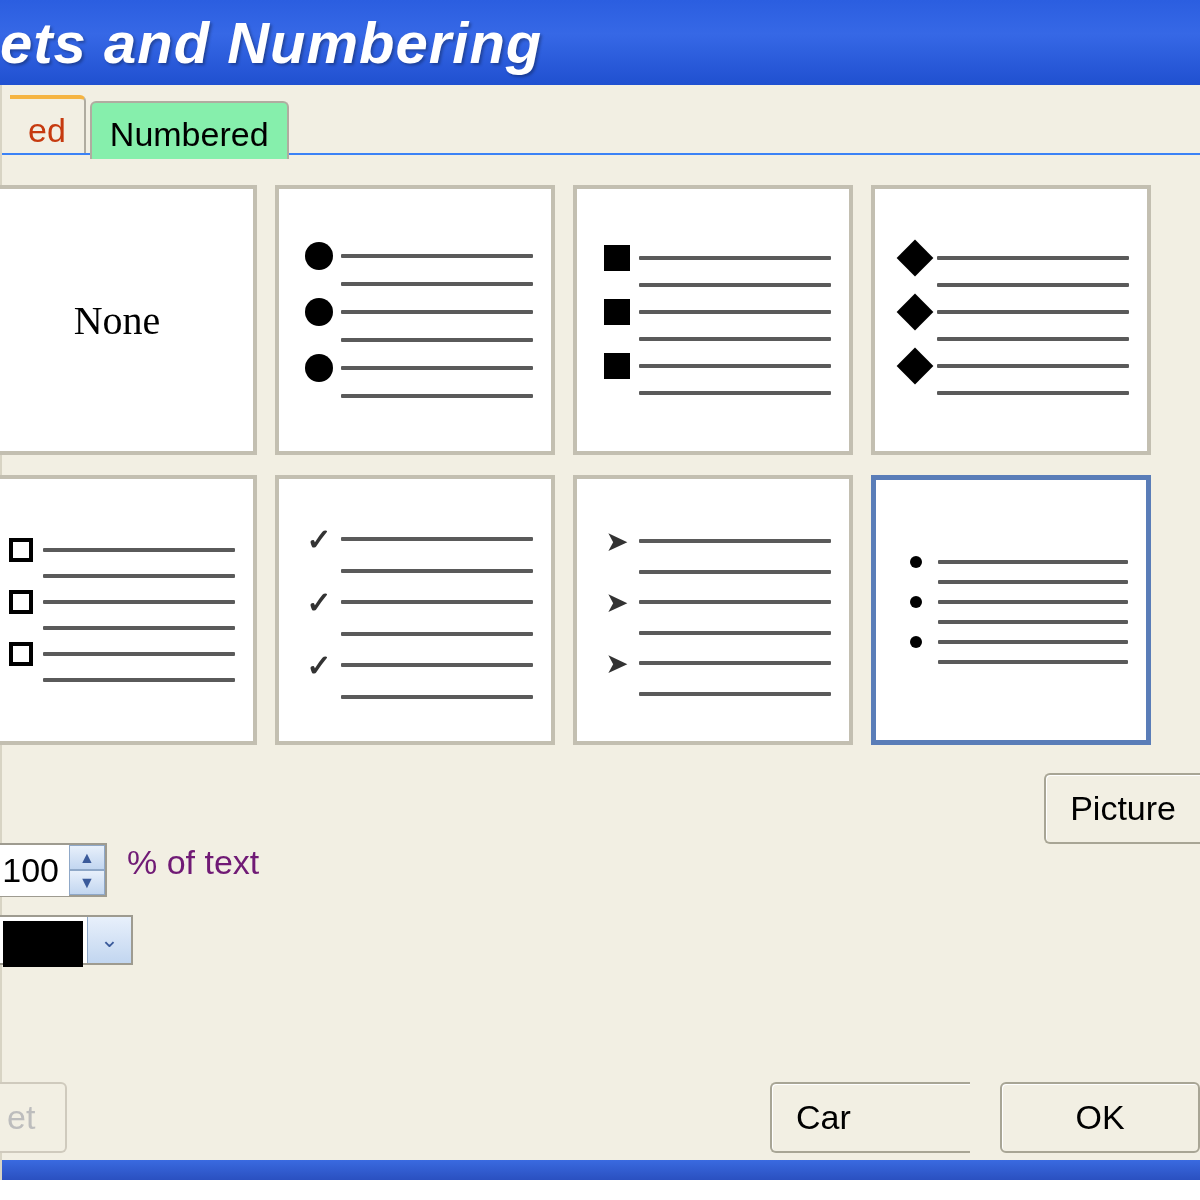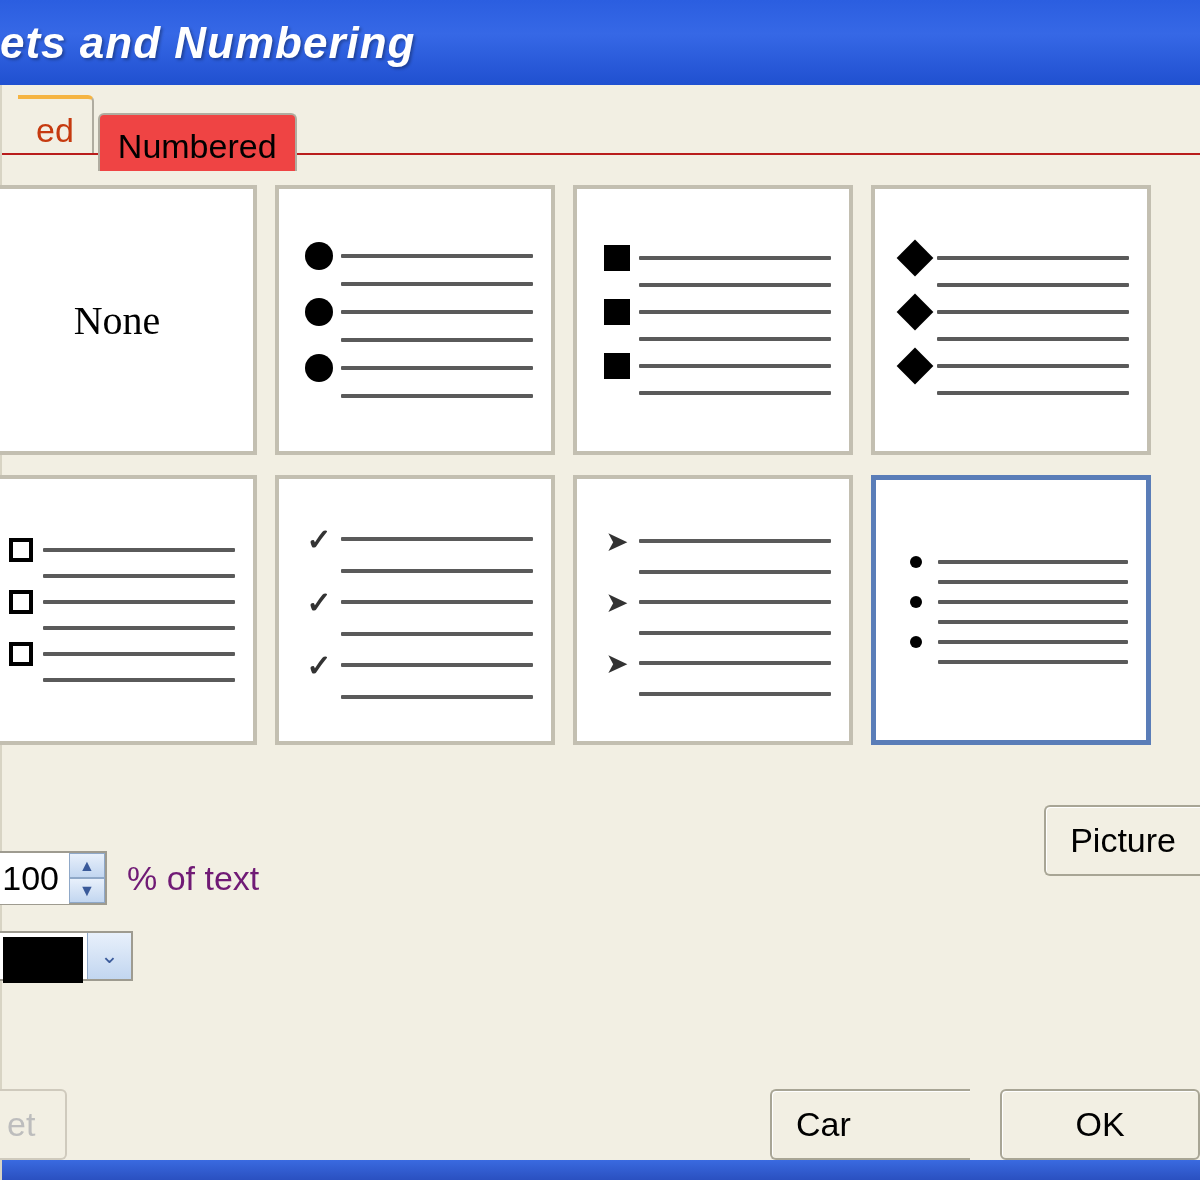--- a/index.html
+++ b/index.html
@@ -10,51 +10,51 @@
     height: 1200px;
     overflow: hidden;
   }
   .titlebar {
     background: linear-gradient(to bottom, #2b5ee0, #3668e6 40%, #2050d0);
     height: 85px;
     display: flex;
     align-items: center;
     padding-left: 0;
     color: #fff;
-    font-size: 44px;
+    font-size: 58px;
     font-weight: bold;
     font-style: italic;
     text-shadow: 2px 2px 3px rgba(0,0,0,0.3);
     font-family: "Trebuchet MS", Arial, sans-serif;
     letter-spacing: 1px;
   }
   .dialog-body {
     background: #f2efe3;
     border-left: 2px solid #d8d4c4;
     height: 1095px;
     position: relative;
     padding-top: 10px;
   }
   .tabs {
     display: flex;
-    padding-left: 16px;
+    padding-left: 8px;
     height: 60px;
-    border-bottom: 2px solid #b91c1c;
+    border-bottom: 2px solid #3b82f6;
   }
   .tab {
     padding: 12px 18px;
     font-size: 34px;
-    background: #ef4444;
+    background: #86efac;
     border: 2px solid #b0aca0;
     border-bottom: none;
     border-top-left-radius: 6px;
     border-top-right-radius: 6px;
     margin-right: 4px;
     position: relative;
-    top: 18px;
+    top: 6px;
     cursor: pointer;
   }
   .tab.active {
     background: #f2efe3;
     border-top: 4px solid #f5b442;
     color: #c63a0f;
     z-index: 2;
     top: 0;
   }
   .tab-partial {
@@ -120,22 +120,21 @@
 
   .controls {
     position: absolute;
     left: 0;
     top: 720px;
     width: 100%;
     padding: 20px 0 0 0;
   }
   .ctrl-row {
     display:flex;
-    align-items:center;
-    margin: 26px 0;
+    margin: 18px 0;
     font-size: 34px;
   }
   .spinner {
     display:flex;
     align-items:center;
     border:2px solid #9e9b90;
     background:#fff;
     height:54px;
     margin-left: -25px;
   }
@@ -180,41 +179,41 @@
     background: linear-gradient(#e8f0fb,#c2d6f0);
     border-left:1px solid #8fa8c8;
     display:flex; align-items:center; justify-content:center;
     color:#3a5a9a; font-size:22px;
     cursor:pointer;
   }
 
   .side-buttons {
     position:absolute;
     right:0;
-    top:720px;
+    top:688px;
     display:flex;
     flex-direction:column;
     gap:30px;
   }
   .btn {
     background:#f2efe3;
     border:2px solid #a8a595;
     border-radius:6px;
     padding:14px 24px;
     font-size:34px;
     cursor:pointer;
     box-shadow: inset 1px 1px 0 #fff;
     text-align:center;
     min-width:150px;
   }
   .btn.partial { border-right:none; border-top-right-radius:0; border-bottom-right-radius:0; text-align:left;}
 
   .bottom-bar {
     position:absolute;
-    bottom:20px;
+    bottom:27px;
     left:0;
     right:0;
     display:flex;
     align-items:center;
   }
   .bottom-bar .btn-disabled {
     color:#bdbdbd;
     border:2px solid #cfcabd;
     background:#f2efe3;
     border-radius:6px;

